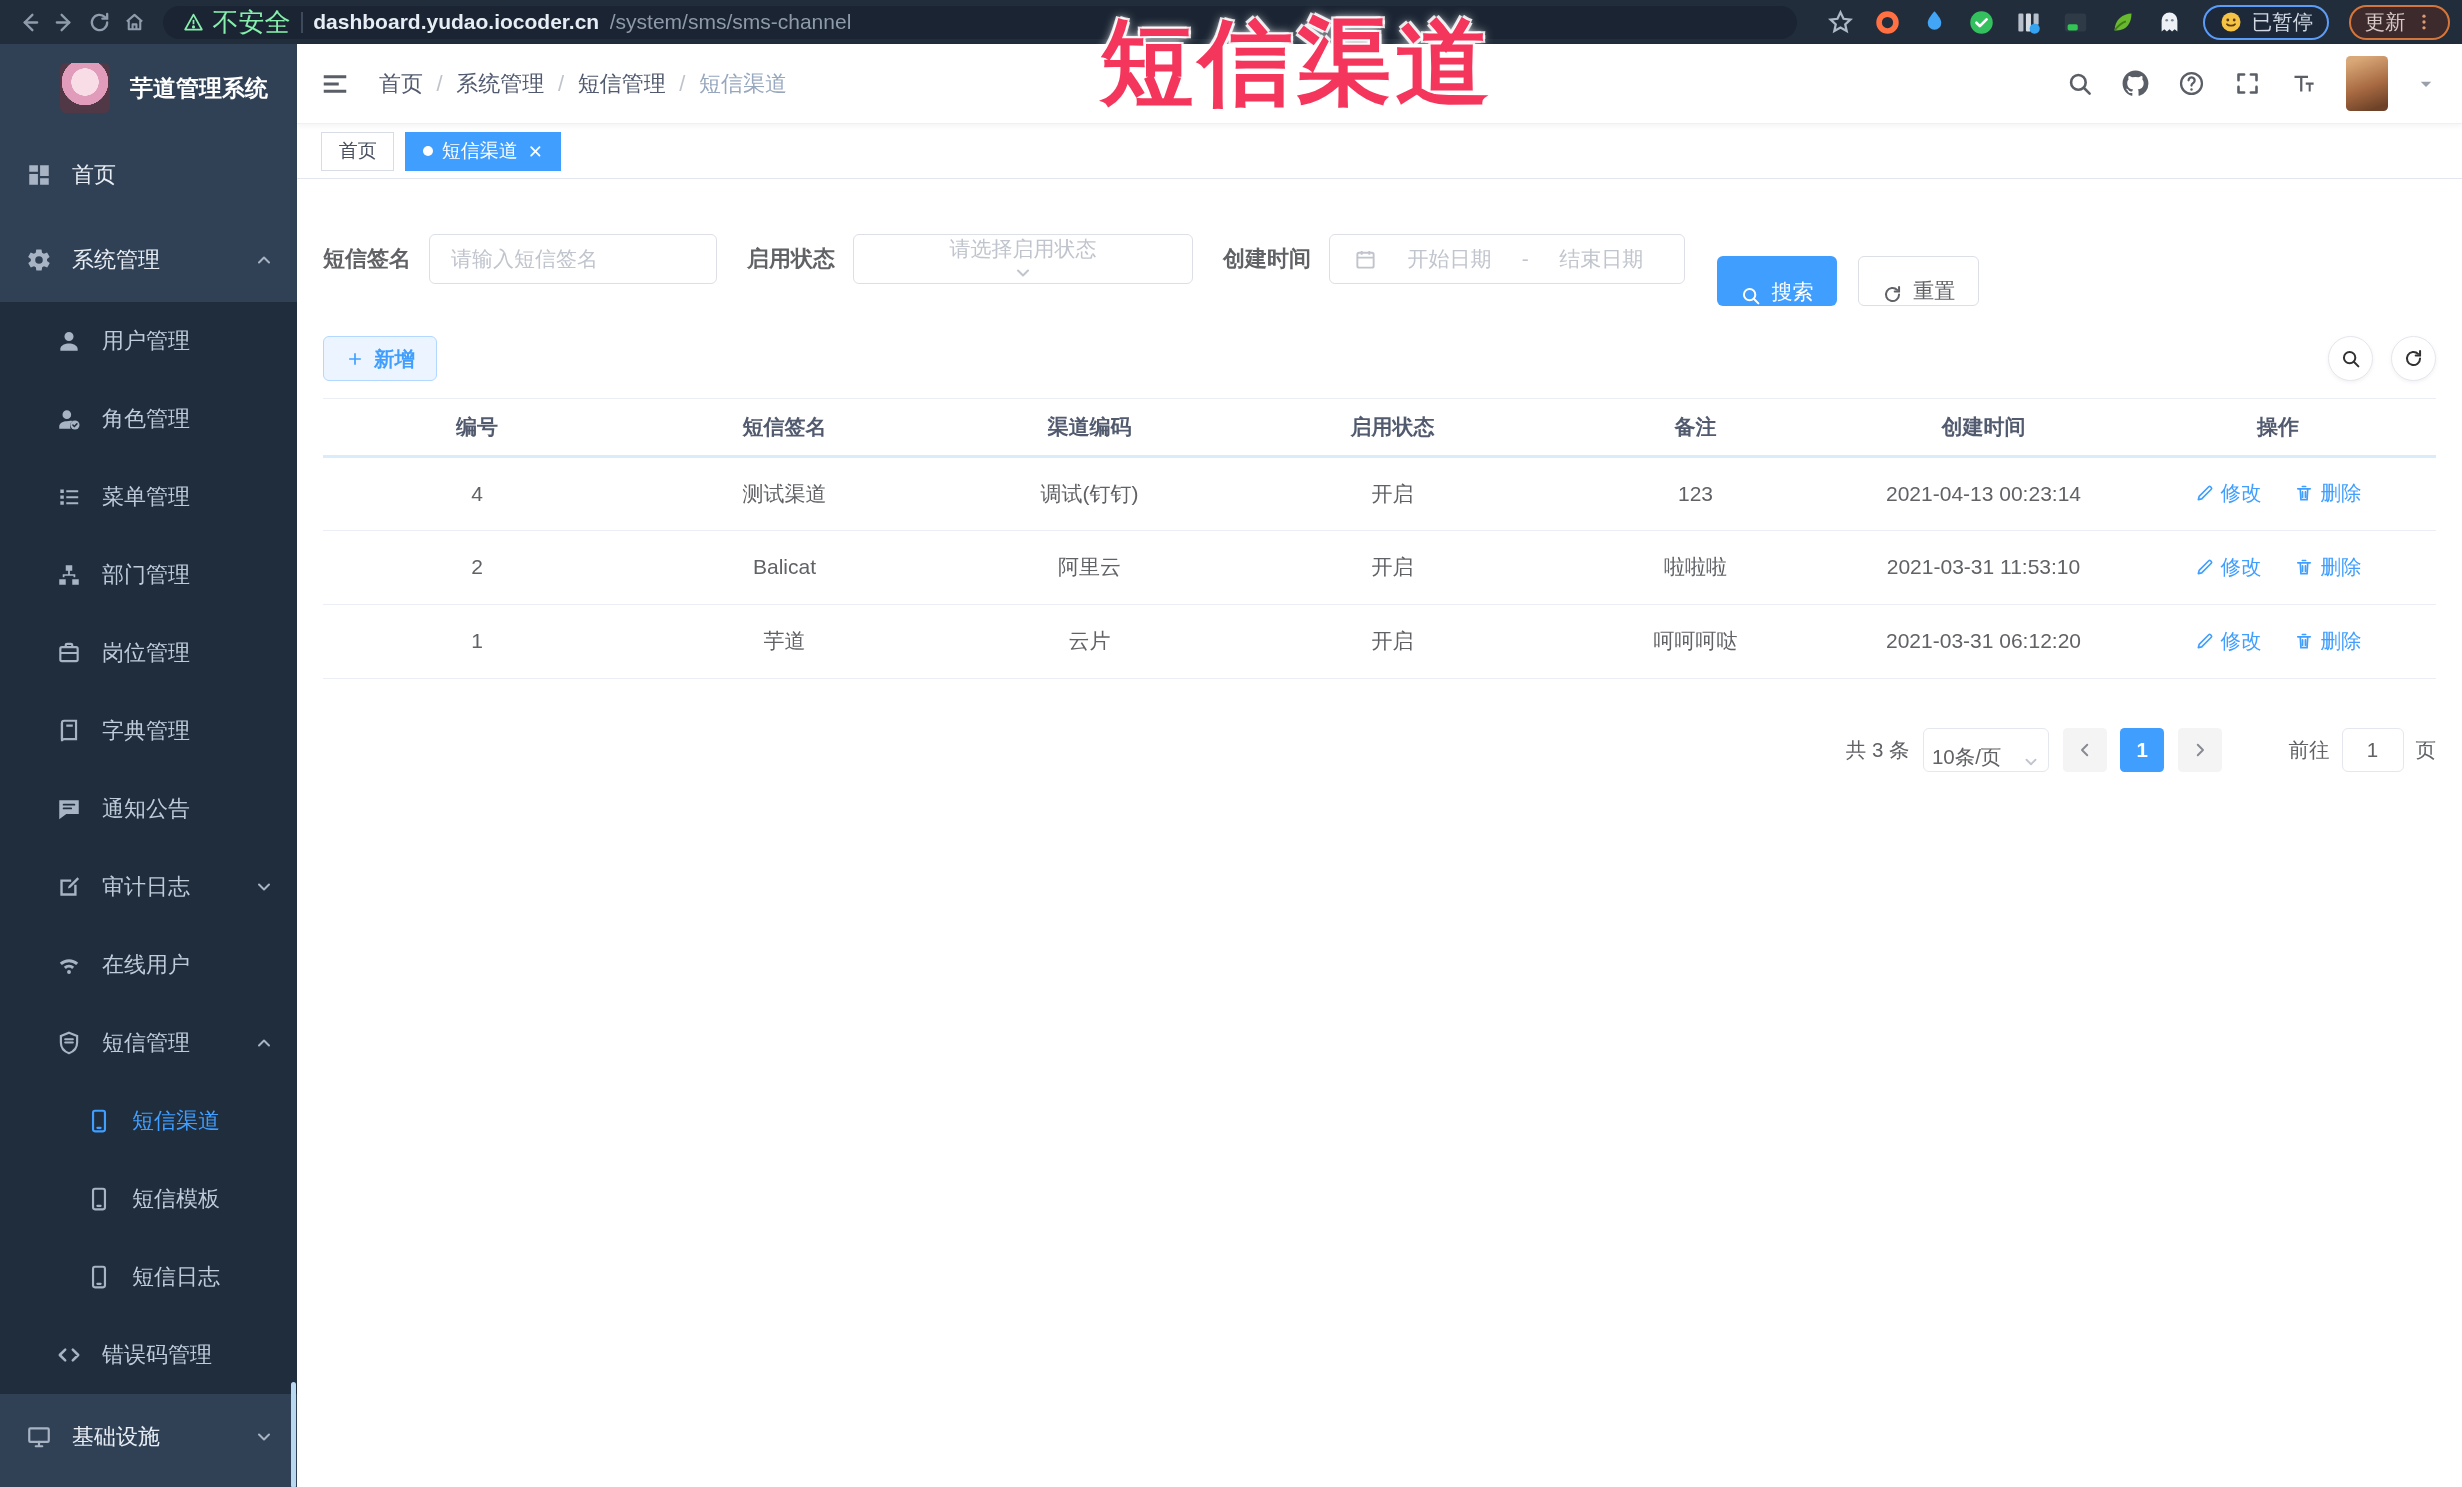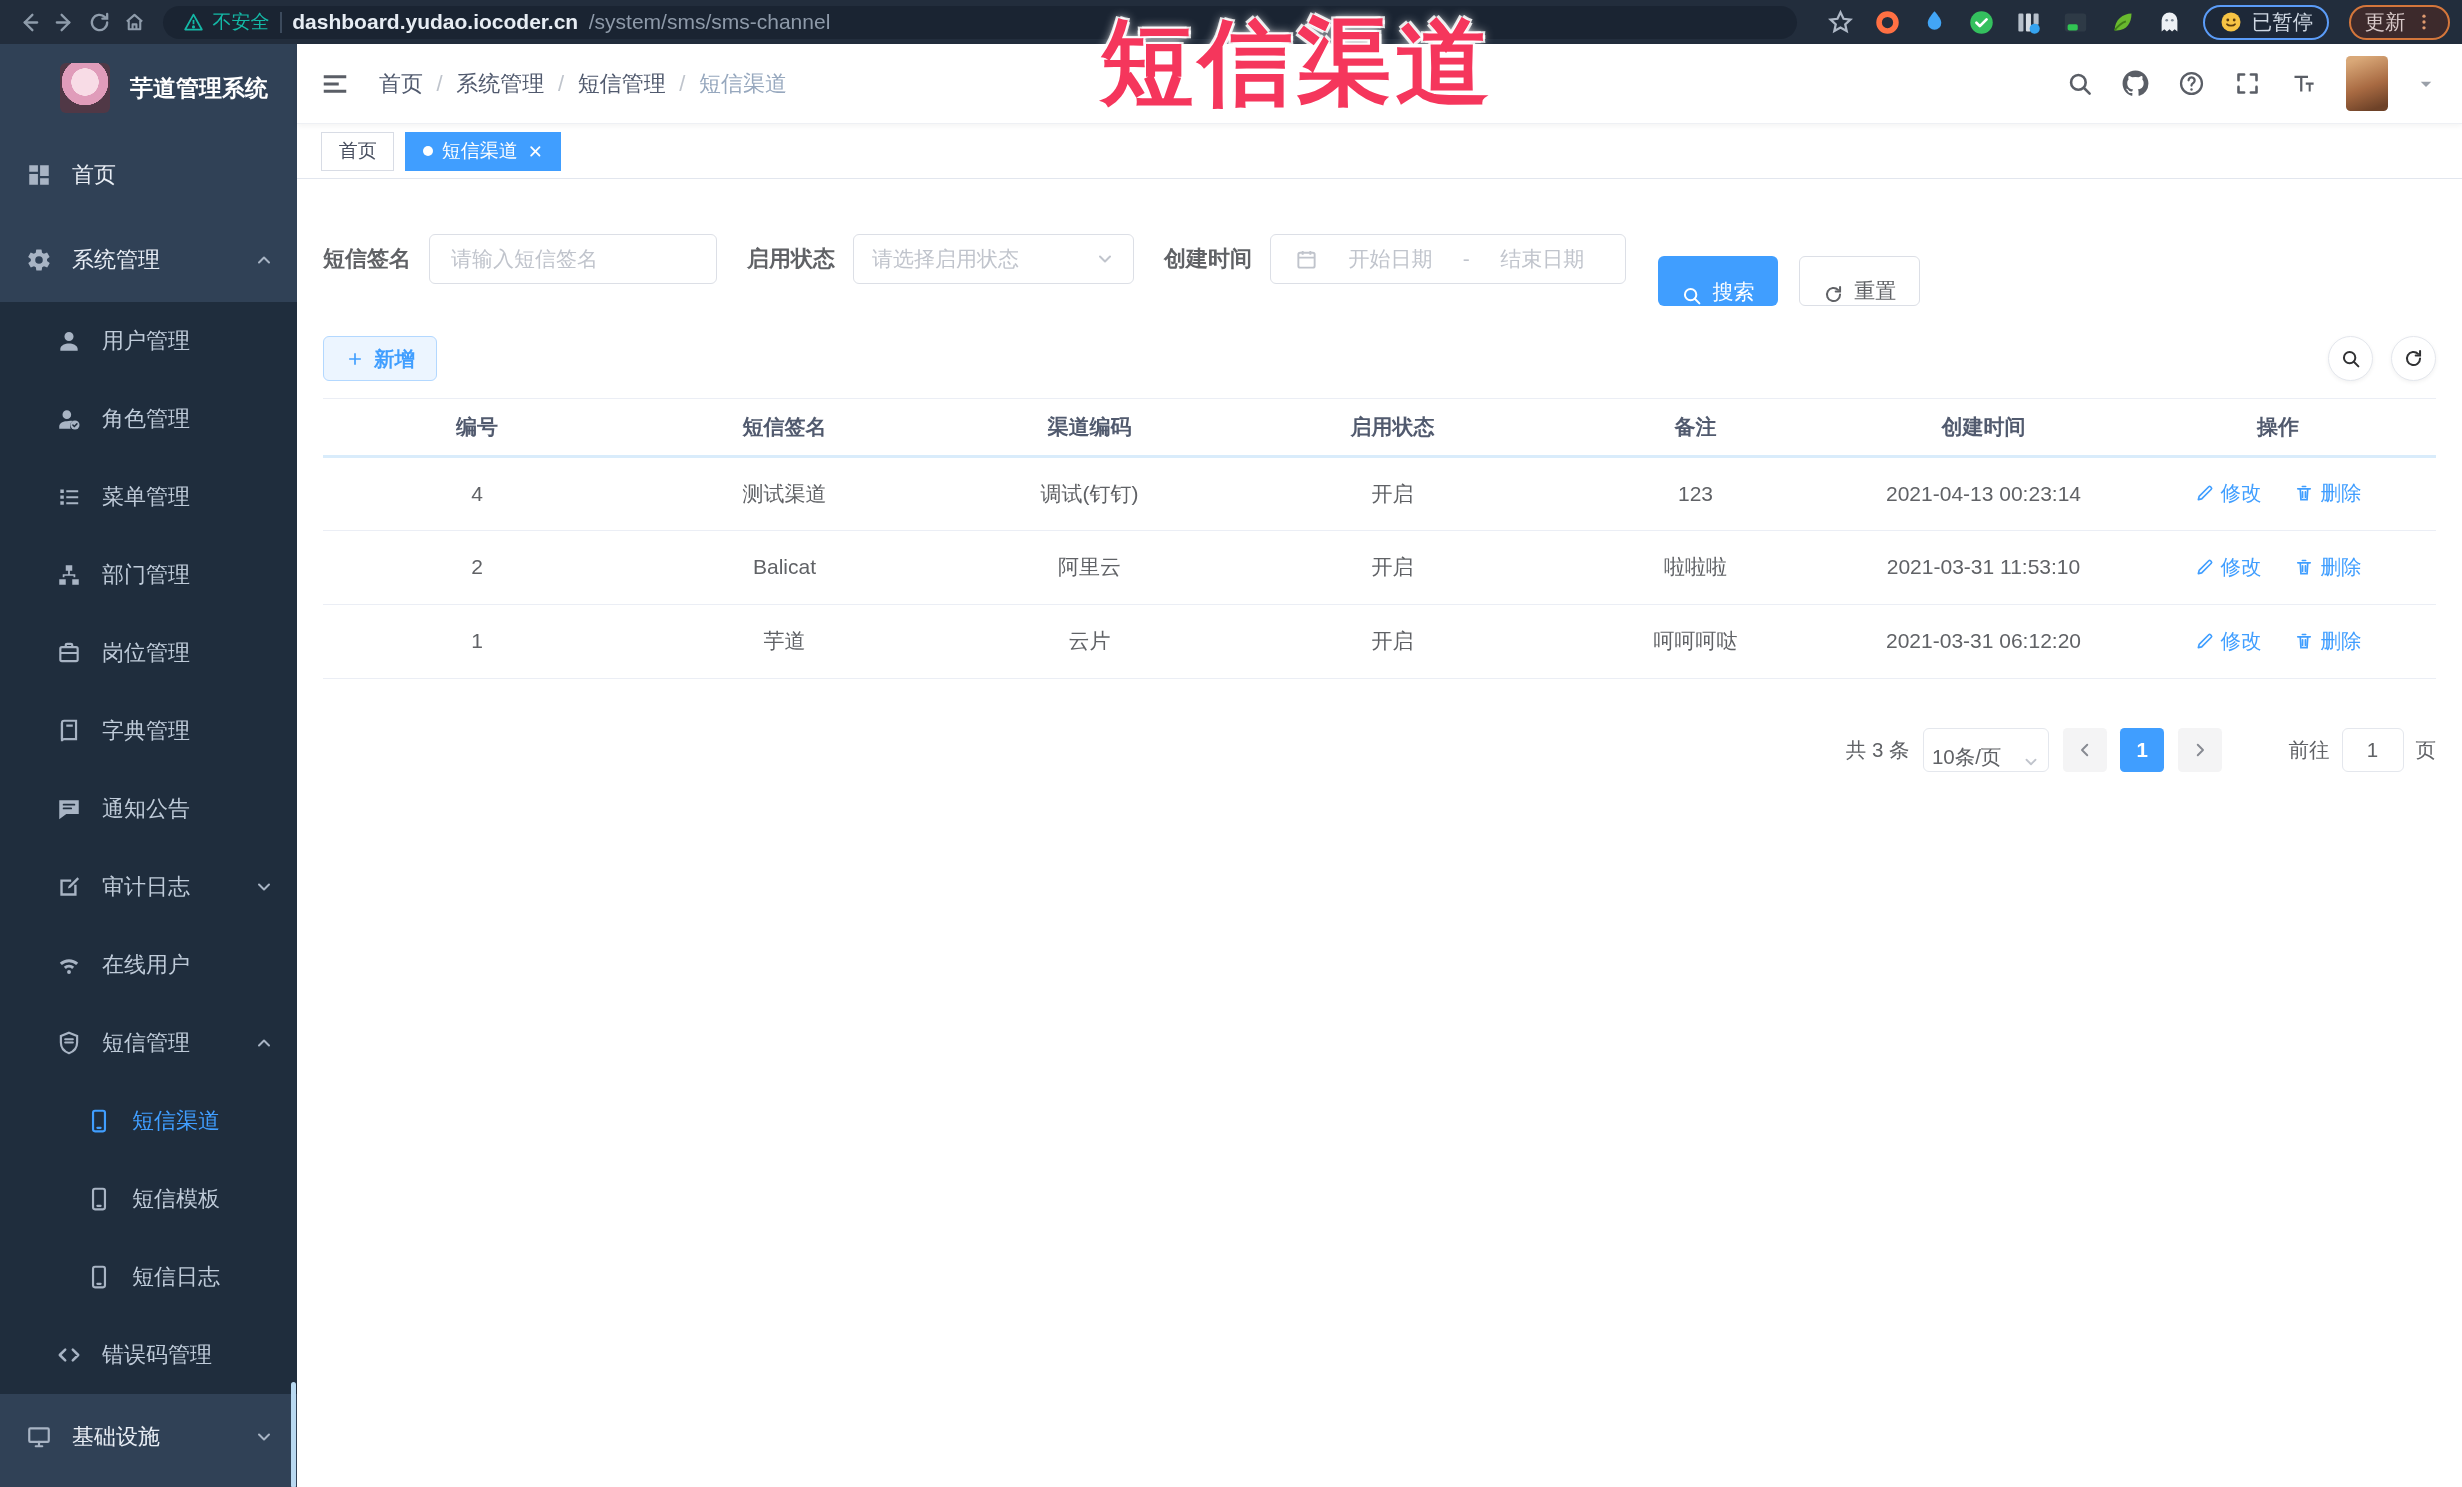--- a/index.html
+++ b/index.html
@@ -4,21 +4,21 @@
 <style>
   * { box-sizing: border-box; margin: 0; padding: 0; }
   body { font-family: "Liberation Sans", sans-serif; }
   .screen { width: 2462px; height: 1488px; position: relative; background: #fff; overflow: hidden; }
 
   
   .browser-bar { height: 44px; background: #222d3c; display: flex; align-items: center; padding: 0 12px; }
   .bnav { width: 35px; height: 35px; display: flex; align-items: center; justify-content: center; color: #8f9cab; flex: none; }
   .bnav .icon { width: 23px; height: 23px; }
   .url-pill { flex: 1 1 auto; height: 33px; margin: 0 30px 0 10.6px; background: #1a2432; border-radius: 16.7px; display: flex; align-items: center; padding: 0 20px; gap: 10.6px; min-width: 0; }
-  .sec-label { color: #14b8a6; font-size: 19px; display: flex; align-items: center; gap: 9px; flex: none; }
+  .sec-label { color: #86efac; font-size: 26px; display: flex; align-items: center; gap: 9px; flex: none; }
   .url-sep { width: 1.5px; height: 21px; background: #3c4a5c; flex: none; }
   .host { color: #e7edf4; font-weight: 700; font-size: 21px; white-space: nowrap; }
   .path { color: #8e9aa9; font-size: 21px; white-space: nowrap; overflow: hidden; }
   .ext-area { flex: none; display: flex; align-items: center; gap: 20px; margin-left: auto; }
   .ext { width: 27px; height: 27px; display: inline-flex; }
   .pill { height: 35px; border-radius: 17.4px; display: flex; align-items: center; gap: 9px; padding: 0 13.6px; font-size: 20.5px; flex: none; }
   .pill-paused { border: 2.3px solid #5b9cf8; color: #cfd8e3; background: #1d2838; }
   .pill-update { border: 2.3px solid #d4763b; color: #d8c9c9; background: #3d2a2c; }
 
   
@@ -61,21 +61,21 @@
   .tag .dot { width: 10px; height: 10px; border-radius: 50%; background: #fff; }
   .tag .tclose { width: 16.7px; height: 16.7px; }
 
   
   .content { flex: 1; padding: 33px 26px 0 26px; position: relative; background: #fff; }
   .search-row { display: flex; align-items: center; margin-bottom: 30px; }
   .f-label { font-size: 22px; font-weight: 700; color: #606266; margin-right: 18px; white-space: nowrap; }
   .ctl { height: 50px; border: 1.5px solid #dcdfe6; border-radius: 6px; background: #fff; display: flex; align-items: center; font-size: 21px; color: #c0c4cc; }
   .inp { height: 50px; width: 288px; border: 1.5px solid #dcdfe6; border-radius: 6px; padding: 0 21px; font-size: 21px; color: #606266; outline: none; font-family: inherit; }
   .inp::placeholder { color: #c0c4cc; }
-  .sel { width: 281px; padding: 0 18px; justify-content: space-between; cursor: pointer; }
+  .sel { width: 340px; padding: 0 18px; justify-content: space-between; cursor: pointer; flex-direction: column; }
   .sel .sel-caret { width: 20px; height: 20px; color: #c0c4cc; }
   .gap { width: 30px; flex: none; }
   .daterange { width: 356px; padding: 0 24px; gap: 13.6px; cursor: pointer; }
   .daterange .cal { width: 23px; height: 23px; color: #c0c4cc; flex: none; }
   .dr-txt { flex: 1; text-align: center; white-space: nowrap; }
   .dr-sep { color: #c0c4cc; }
   .btn { height: 50px; border-radius: 6px; font-size: 21px; display: flex; align-items: flex-end; gap: 10.6px; padding: 0 23px; cursor: pointer; border: none; font-family: inherit; margin-top: 44px; }
   .btn .bic { width: 21px; height: 21px; }
   .btn-search { background: #409eff; color: #fff; margin-left: 32px; }
   .btn-reset { background: #fff; color: #606266; border: 1.5px solid #dcdfe6; margin-left: 21px; }

